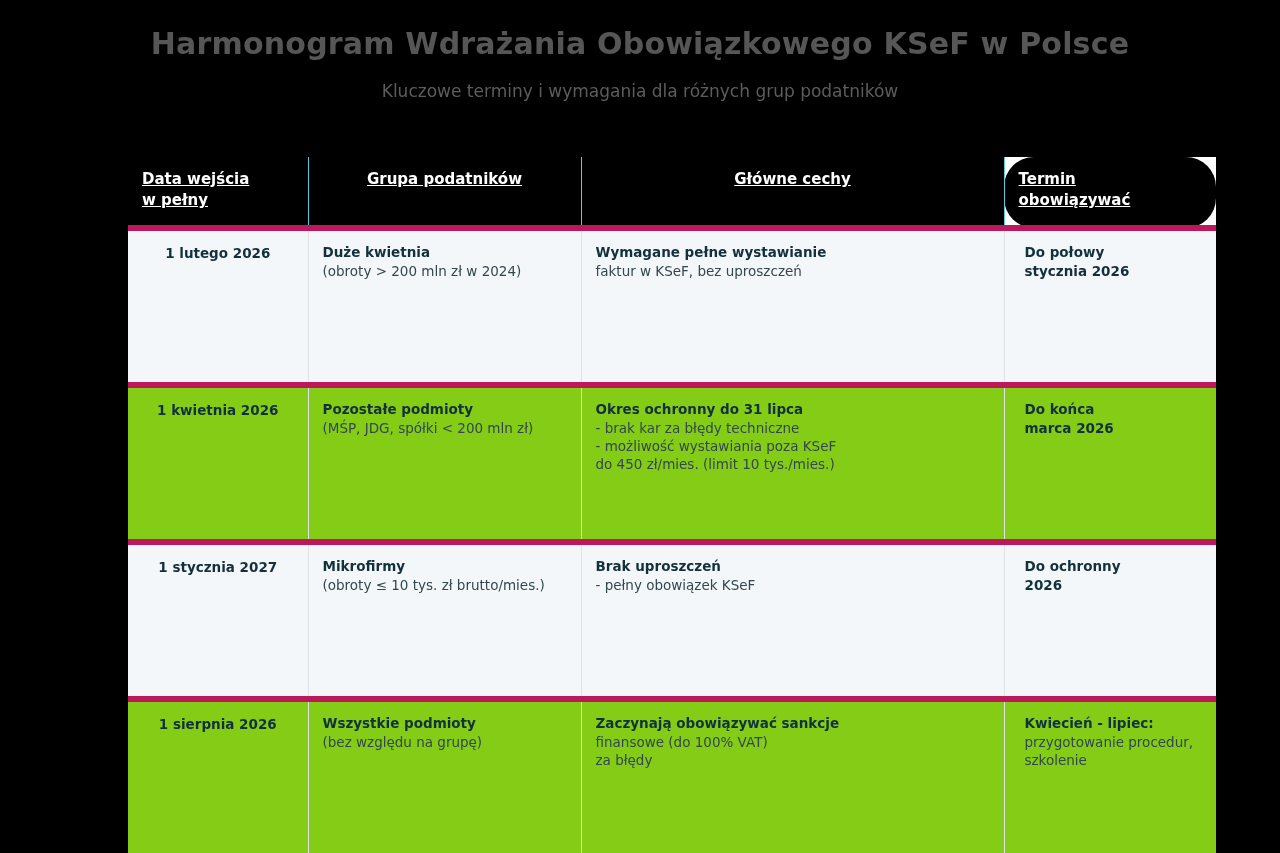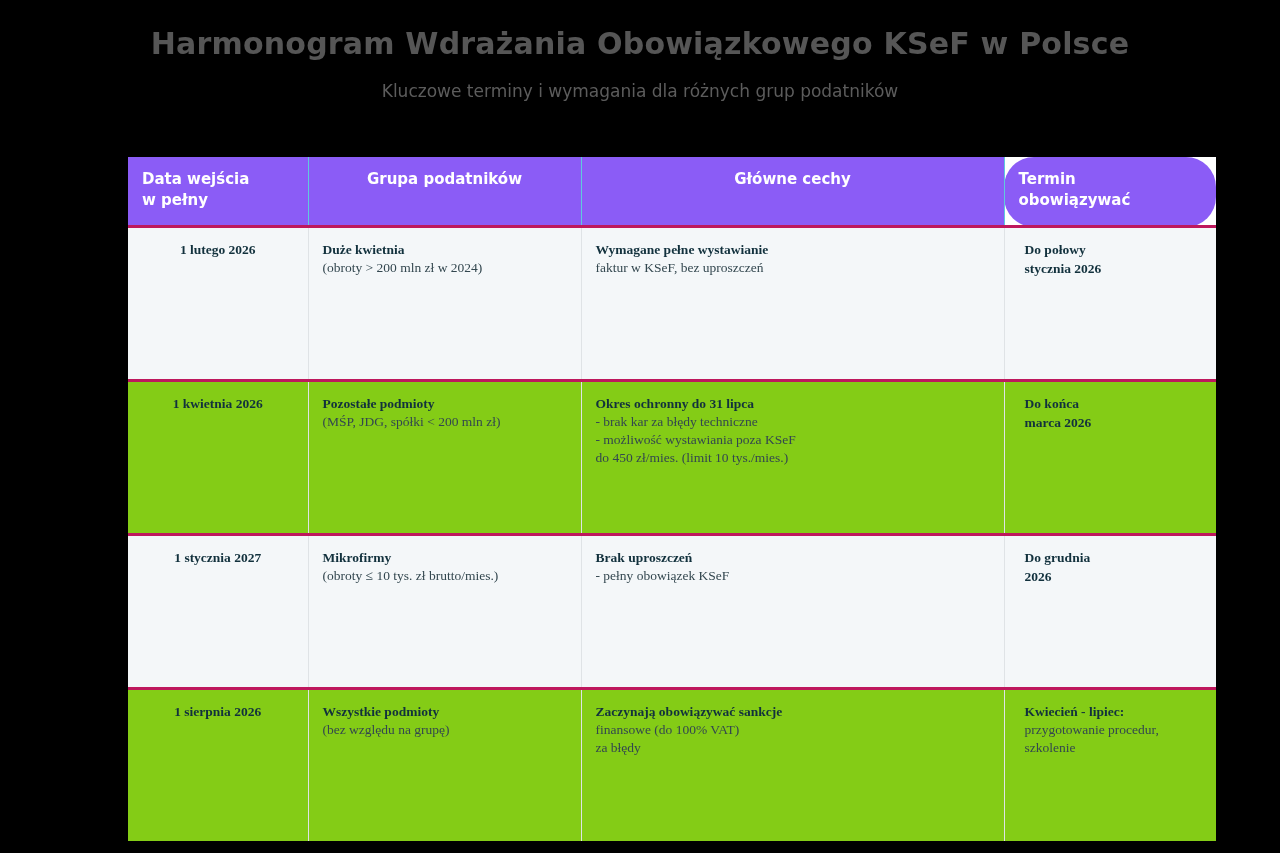--- a/index.html
+++ b/index.html
@@ -65,44 +65,44 @@
     table-layout: fixed;
     width: 1088px;
     height: 576px;
   }
   table.schedule col.c1 { width: 180px; }
   table.schedule col.c2 { width: 273px; }
   table.schedule col.c3 { width: 423px; }
   table.schedule col.c4 { width: 212px; }
 
   thead th {
-    background: #8b5cf6;
+    background: #000000;
     color: #ffffff;
     font-size: 15px;
     font-weight: bold;
     text-align: left;
     vertical-align: top;
     padding: 12px 14px 14px 14px;
     height: 40px;
     line-height: 21px;
     border-right: 1px solid #5fcadd;
+    text-decoration: underline;
   }
   thead th:last-child { border-right: none; border-radius: 30px; }
   thead th.center { text-align: center; }
 
   tbody td {
     vertical-align: top;
     padding: 12px 14px 10px 14px;
     border-right: 1px solid #dfe3e6;
-    border-top: 3px solid #be185d;
+    border-top: 6px solid #be185d;
     font-size: 13.5px;
     line-height: 18px;
     color: #1e3a46;
     height: 128px;
-    font-family: Liberation Serif, serif;
   }
   tbody td:last-child { border-right: none; }
   tbody tr.alt td { background: #f4f7f9; }
   tbody tr.plain td { background: #84cc16; }
 
   td.col-date {
     text-align: center;
     font-weight: bold;
     font-size: 13.5px;
     color: #12313d;
@@ -208,21 +208,21 @@
           <td class="col-date">1 stycznia 2027</td>
           <td>
             <span class="cell-strong">Mikrofirmy</span>
             <span class="cell-line">(obroty ≤ 10 tys. zł brutto/mies.)</span>
           </td>
           <td>
             <span class="cell-strong">Brak uproszczeń</span>
             <span class="cell-line">- pełny obowiązek KSeF</span>
           </td>
           <td class="col-term">
-            <span class="cell-term-strong">Do grudnia</span>
+            <span class="cell-term-strong">Do ochronny</span>
             <span class="cell-term-strong">2026</span>
           </td>
         </tr>
 
         <tr class="plain">
           <td class="col-date">1 sierpnia 2026</td>
           <td>
             <span class="cell-strong">Wszystkie podmioty</span>
             <span class="cell-line">(bez względu na grupę)</span>
           </td>

